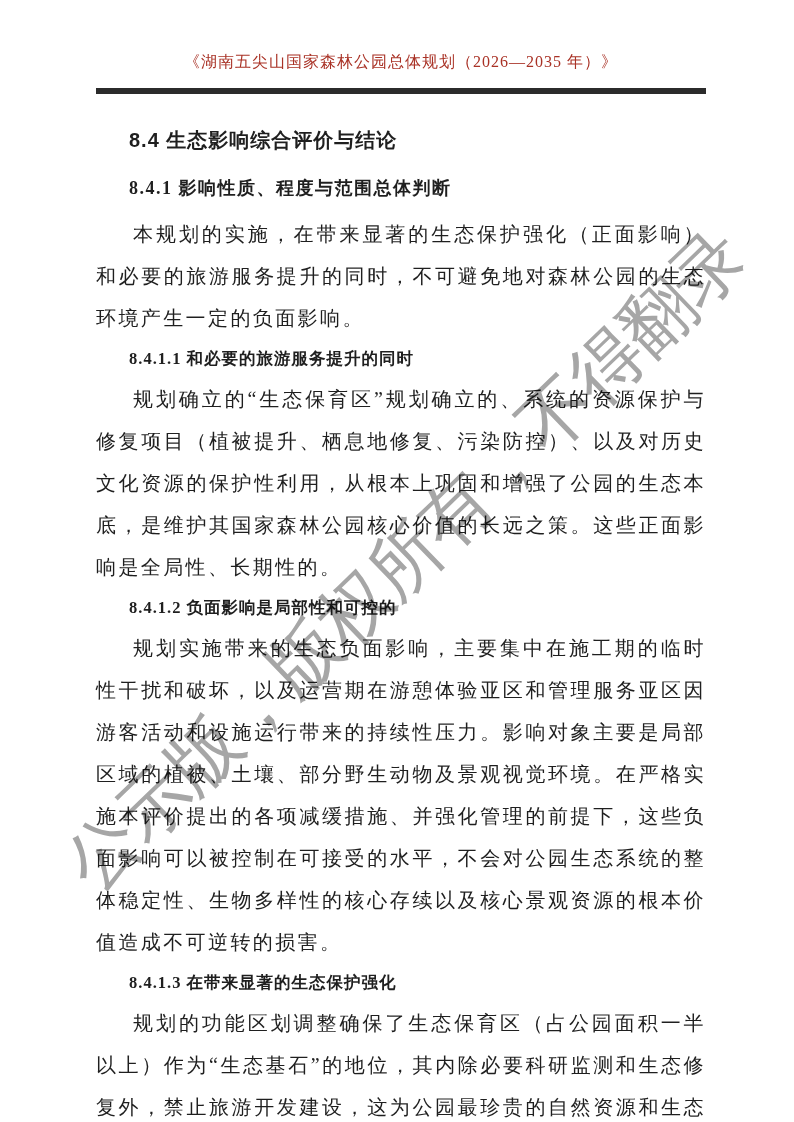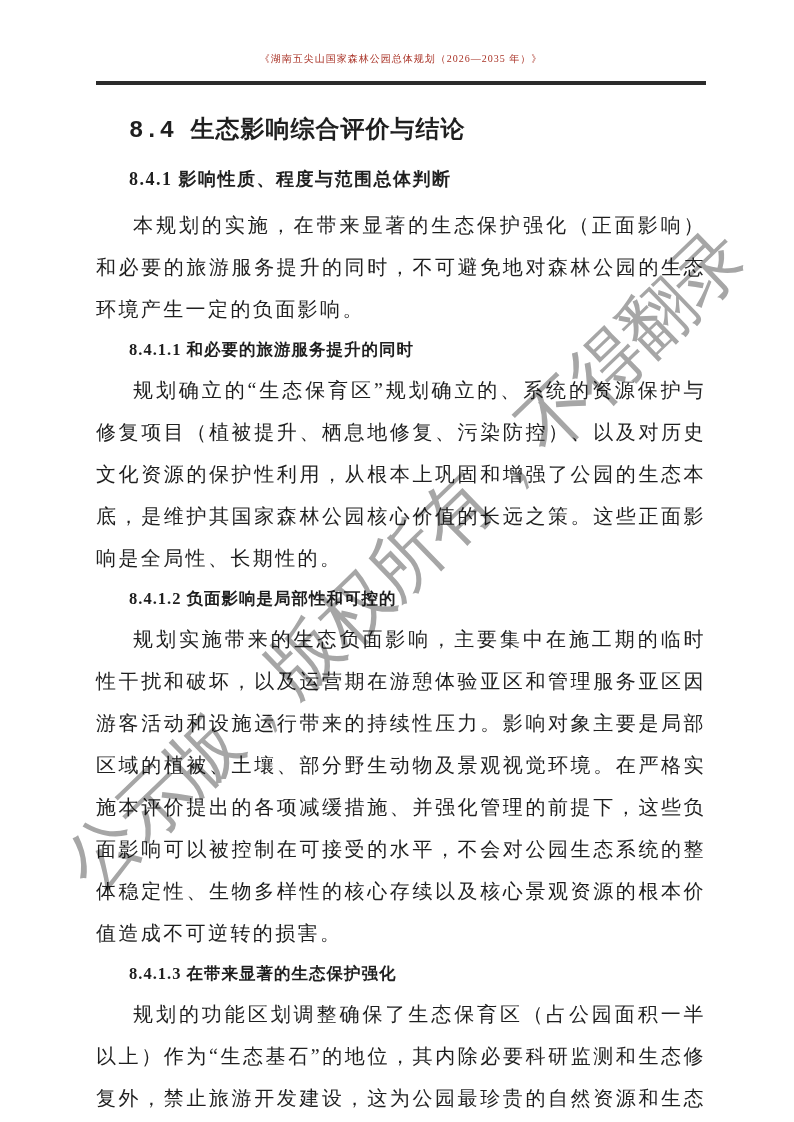--- a/index.html
+++ b/index.html
@@ -9,32 +9,32 @@
     background:#ffffff;
     overflow:hidden;
     font-family:"Liberation Serif","DejaVu Serif",serif;
     color:#1f1f1f;
   }
   .header{
     margin:0 88px 0 96px;
     padding-top:52px;
     padding-bottom:15px;
     text-align:center;
-    border-bottom:4px solid #c2410c;
-    font-size:10px;
+    border-bottom:6px solid #c2410c;
+    font-size:16px;
     letter-spacing:1px;
   }
   .content{
     padding:0 88px 0 96px;
   }
   .h1{
     margin:32px 0 0 33px;
-    font-family:Liberation Mono, monospace;
+    font-family:Liberation Sans, sans-serif;
     font-weight:bold;
-    font-size:24px;
+    font-size:20px;
     line-height:28px;
     letter-spacing:1px;
   }
   .h2{
     margin:21px 0 12px 33px;
     font-weight:bold;
     font-size:18px;
     line-height:26px;
     letter-spacing:1.5px;
   }

